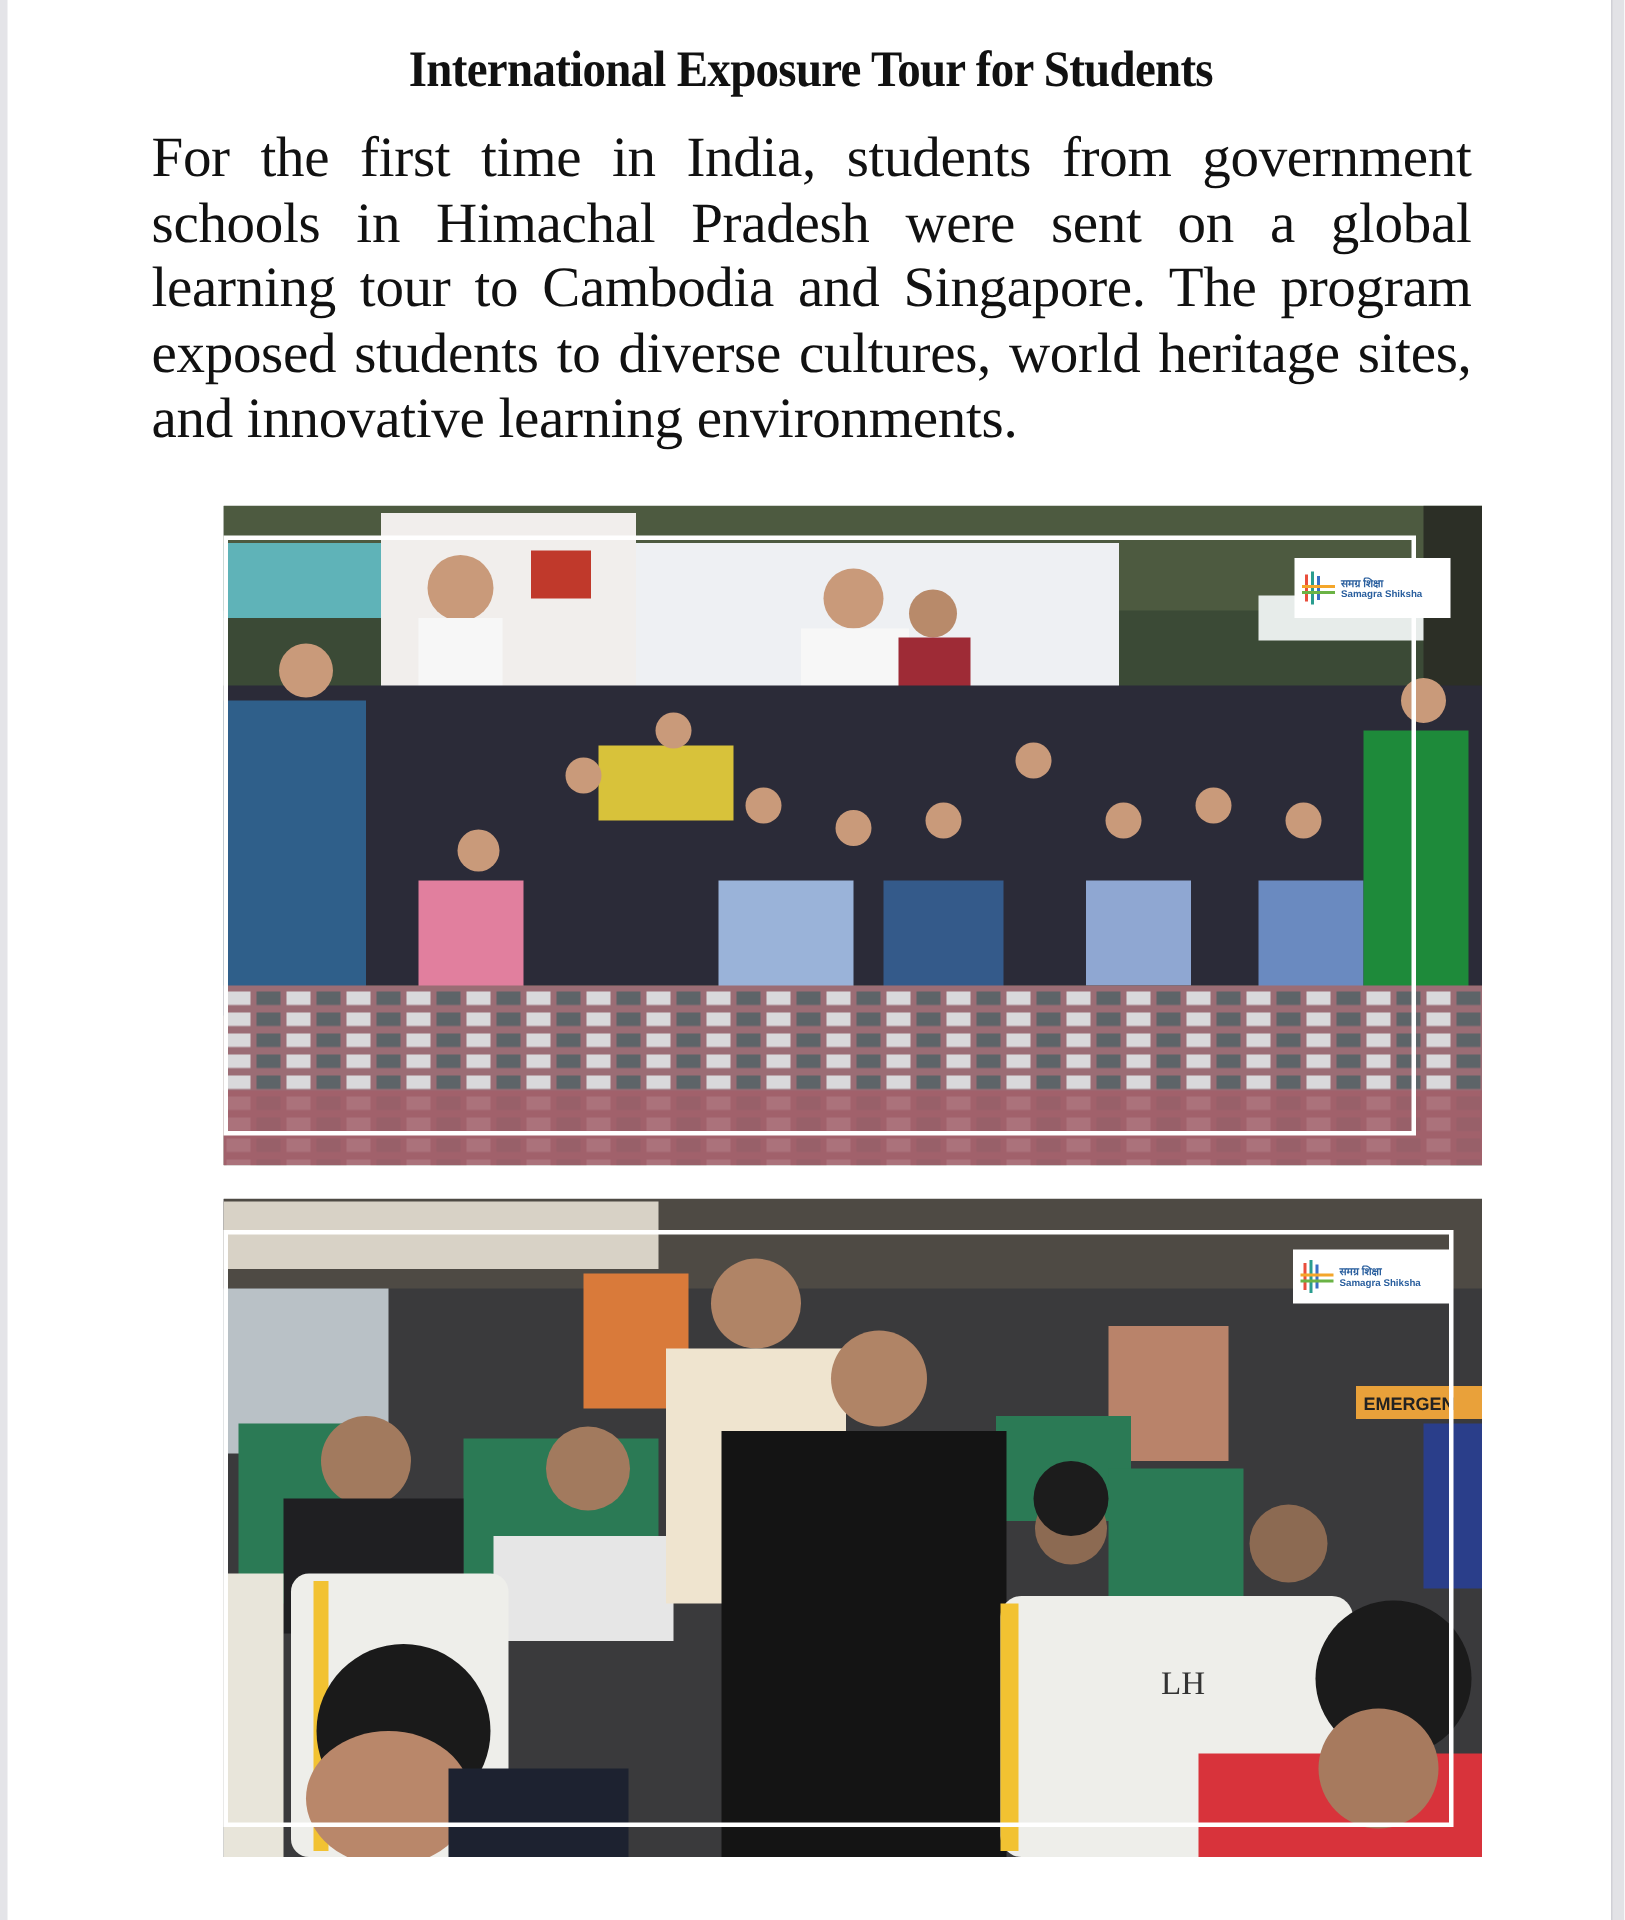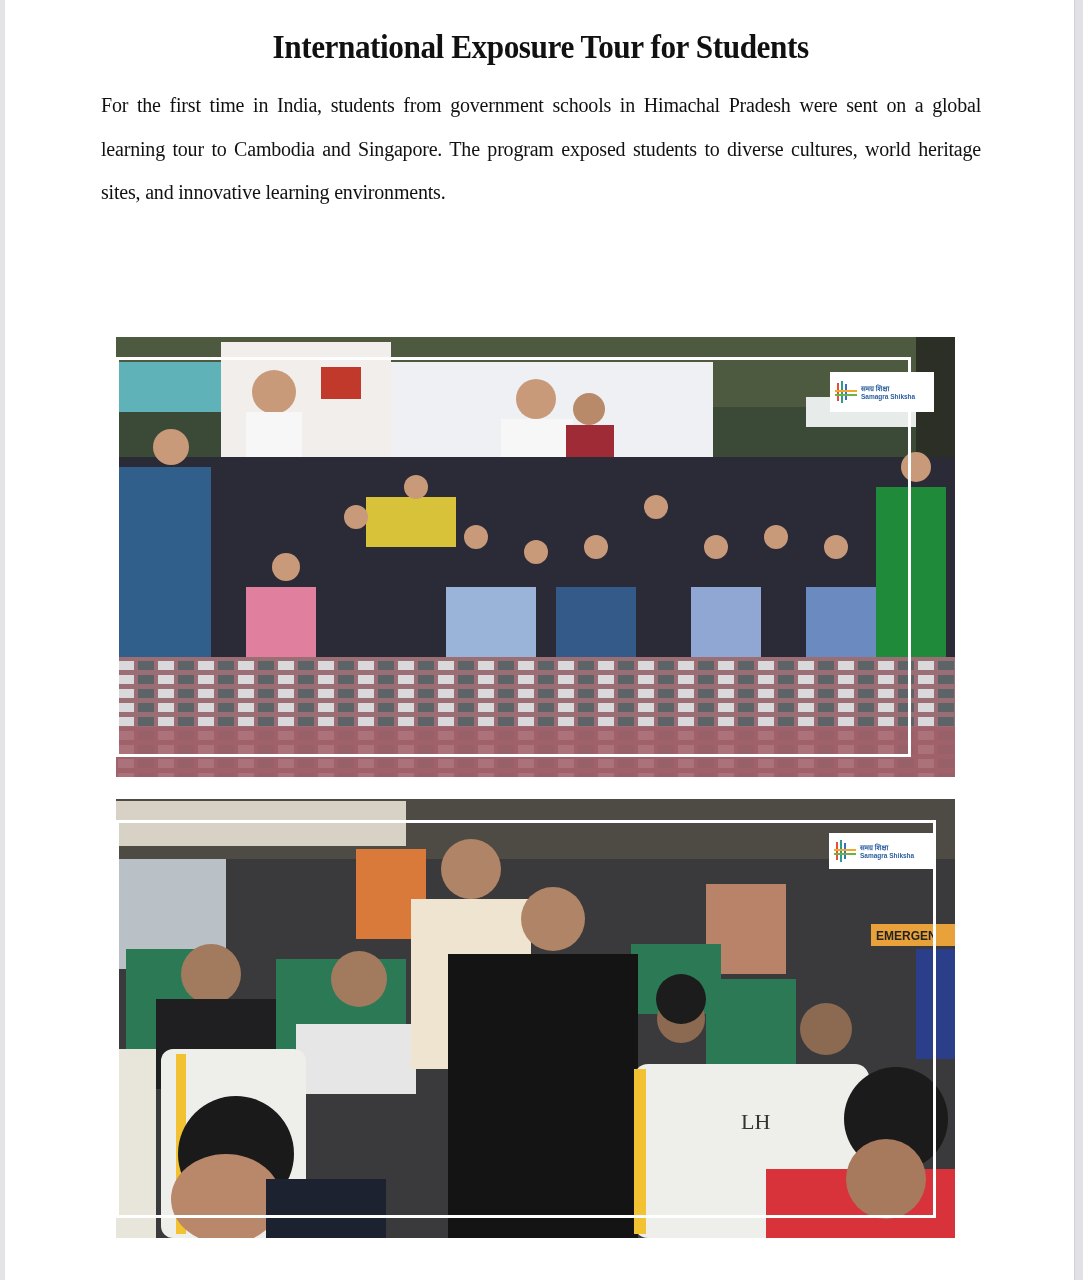--- a/index.html
+++ b/index.html
@@ -12,26 +12,26 @@
   .edge-left { position: absolute; left: 0; top: 0; width: 5px; height: 1280px; background: #e4e4e8; }
   .edge-right { position: absolute; right: 0; top: 0; width: 8px; height: 1280px; background: #e2e2e6; border-left: 1px solid #d0d0d6; }
 
   .title {
     position: absolute; left: 0; top: 28px; width: 1083px; text-align: center;
     font-size: 34px; font-weight: bold; letter-spacing: -0.5px;
     transform: scaleX(0.92); transform-origin: 530px 0;
   }
   .para {
     position: absolute; left: 101px; top: 84px; width: 880px;
-    font-size: 20px; line-height: 43.5px; text-align: justify;
+    font-size: 38px; line-height: 43.5px; text-align: justify;
     letter-spacing: -0.2px;
   }
 
   .photo {
-    position: absolute; left: 105px; width: 839px; overflow: hidden; padding-left: 11px;
+    position: absolute; left: 138px; width: 839px; overflow: hidden; padding-left: 11px;
   }
   .photo1 { top: 337px; height: 440px; }
   .photo2 { top: 799px; height: 439px; }
 
   .frame { position: absolute; border: 3px solid #ffffff; box-sizing: border-box; pointer-events: none; }
   .photo1 .frame { left: 11px; top: 20px; width: 795px; height: 400px; }
   .photo2 .frame { left: 11px; top: 21px; width: 820px; height: 398px; }
 
   .logo {
     position: absolute; background: #fff; display: flex; align-items: center; gap: 4px;

